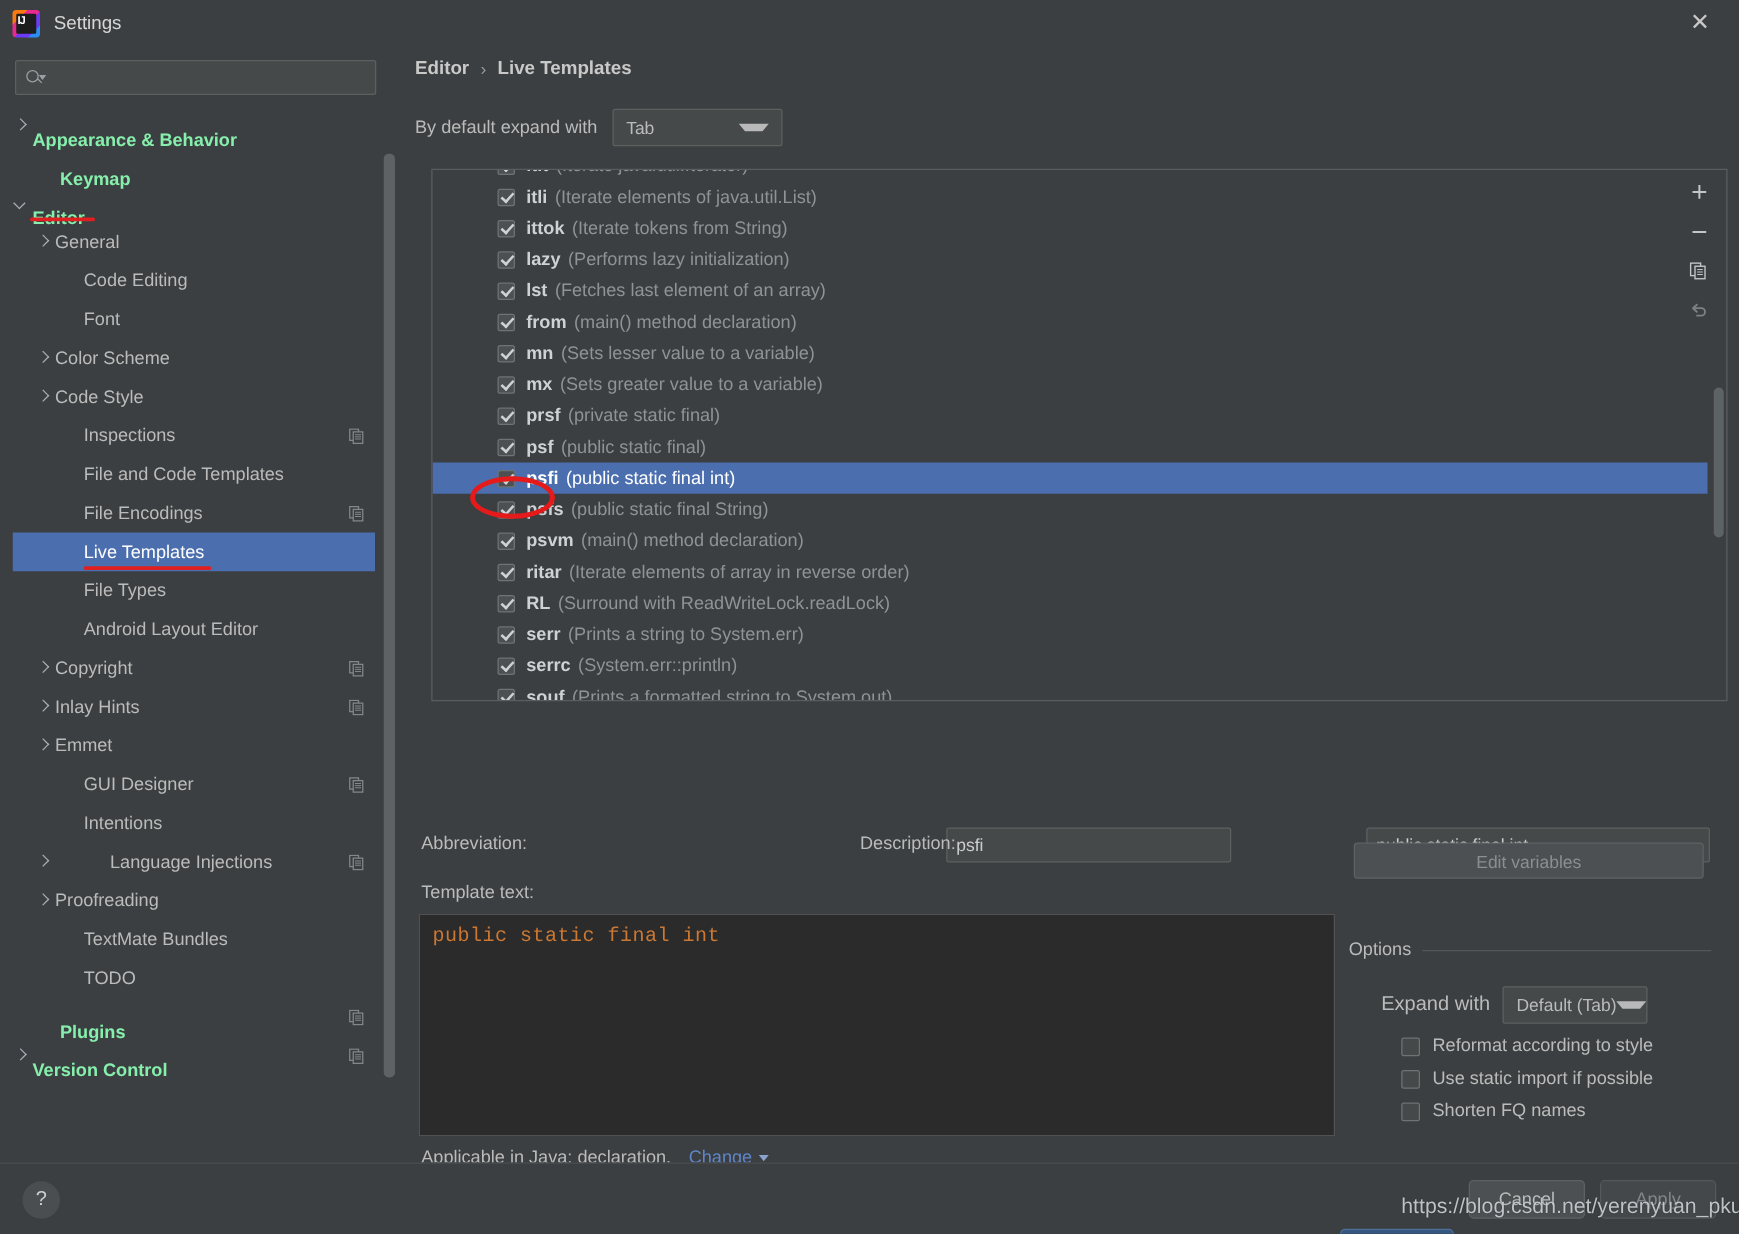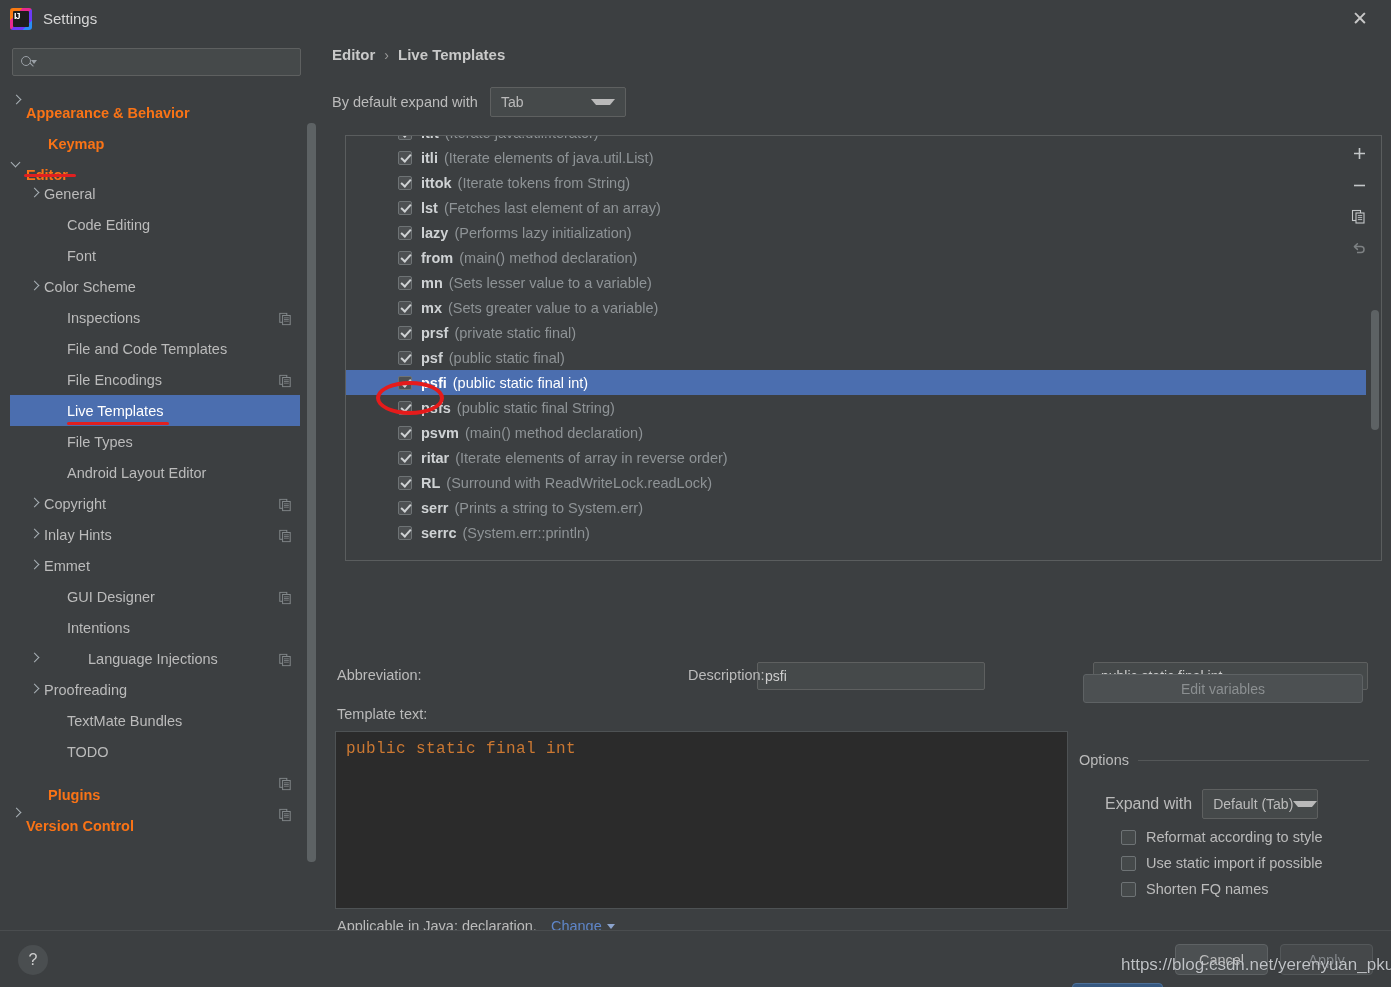--- a/index.html
+++ b/index.html
@@ -80,21 +80,21 @@
     content: ""; position: absolute; left: 3px; top: 2px;
     width: 6px; height: 6px; border-right: 1.6px solid #a9b0b6; border-top: 1.6px solid #a9b0b6;
     transform: rotate(45deg);
   }
   .tree-row .arrow.down::before {
     content: ""; position: absolute; left: 2px; top: 3px;
     width: 6px; height: 6px; border-right: 1.6px solid #a9b0b6; border-top: 1.6px solid #a9b0b6;
     transform: rotate(135deg);
   }
   .tree-row .label { font-size: 14.5px; color: #bbbbbb; white-space: nowrap; }
-  .tree-row.bold .label { font-weight: bold; color: #f97316; margin-top: 24px; }
+  .tree-row.bold .label { font-weight: bold; color: #86efac; margin-top: 24px; }
   .tree-row.selected .label { color: #ffffff; }
   .tree-row .copy-badge {
     position: absolute; right: 8px; top: 50%; transform: translateY(-50%);
     width: 13px; height: 13px; opacity: .75;
   }
   .underline-red {
     position: absolute; height: 3px; background: #e02020; border-radius: 2px;
   }
 
   .left-scroll-track {
@@ -301,20 +301,24 @@
           <span class="label">Code Editing</span>
         </div>
         <div class="tree-row" style="padding-left: 41px;">
           <span class="arrow "></span>
           <span class="label">Font</span>
         </div>
         <div class="tree-row" style="padding-left: 18px;">
           <span class="arrow right"></span>
           <span class="label">Color Scheme</span>
         </div>
+        <div class="tree-row" style="padding-left: 18px;">
+          <span class="arrow right"></span>
+          <span class="label">Code Style</span>
+        </div>
         <div class="tree-row" style="padding-left: 41px;">
           <span class="arrow "></span>
           <span class="label">Inspections</span>
           <span class="copy-badge"><svg width="13" height="13" viewBox="0 0 13 13">
               <rect x="0.8" y="0.8" width="7" height="9" stroke="#9aa0a3" fill="none" stroke-width="1"></rect>
               <rect x="3.6" y="3" width="7.6" height="9.2" stroke="#9aa0a3" fill="#3c3f41" stroke-width="1"></rect>
               <path d="M5 5.3h4.8M5 7h4.8M5 8.7h4.8" stroke="#9aa0a3" stroke-width=".8"></path>
             </svg></span>
         </div>
         <div class="tree-row" style="padding-left: 41px;">
@@ -451,30 +455,30 @@
             <span class="tpl-abbr">itli</span>
             <span class="tpl-desc">(Iterate elements of java.util.List)</span>
           </div>
           <div class="tpl-row">
             <span class="chk on"></span>
             <span class="tpl-abbr">ittok</span>
             <span class="tpl-desc">(Iterate tokens from String)</span>
           </div>
           <div class="tpl-row">
             <span class="chk on"></span>
+            <span class="tpl-abbr">lazy</span>
+            <span class="tpl-desc">(Performs lazy initialization)</span>
+          </div>
+          <div class="tpl-row">
+            <span class="chk on"></span>
             <span class="tpl-abbr">lst</span>
             <span class="tpl-desc">(Fetches last element of an array)</span>
           </div>
           <div class="tpl-row">
             <span class="chk on"></span>
-            <span class="tpl-abbr">lazy</span>
-            <span class="tpl-desc">(Performs lazy initialization)</span>
-          </div>
-          <div class="tpl-row">
-            <span class="chk on"></span>
             <span class="tpl-abbr">from</span>
             <span class="tpl-desc">(main() method declaration)</span>
           </div>
           <div class="tpl-row">
             <span class="chk on"></span>
             <span class="tpl-abbr">mn</span>
             <span class="tpl-desc">(Sets lesser value to a variable)</span>
           </div>
           <div class="tpl-row">
             <span class="chk on"></span>
@@ -518,20 +522,25 @@
           </div>
           <div class="tpl-row">
             <span class="chk on"></span>
             <span class="tpl-abbr">serr</span>
             <span class="tpl-desc">(Prints a string to System.err)</span>
           </div>
           <div class="tpl-row">
             <span class="chk on"></span>
             <span class="tpl-abbr">serrc</span>
             <span class="tpl-desc">(System.err::println)</span>
+          </div>
+          <div class="tpl-row">
+            <span class="chk on"></span>
+            <span class="tpl-abbr">souf</span>
+            <span class="tpl-desc">(Prints a formatted string to System.out)</span>
           </div>
         </div>
       <div class="list-scroll-track">
         <div class="list-scroll-thumb"></div>
       </div>
     </div>
 
     <span class="field-label" id="abbrev-label">Abbreviation:</span>
     <input class="text-input" id="abbrev-input" type="text" value="psfi" style="">
     <span class="field-label" id="desc-label">Description:</span>

